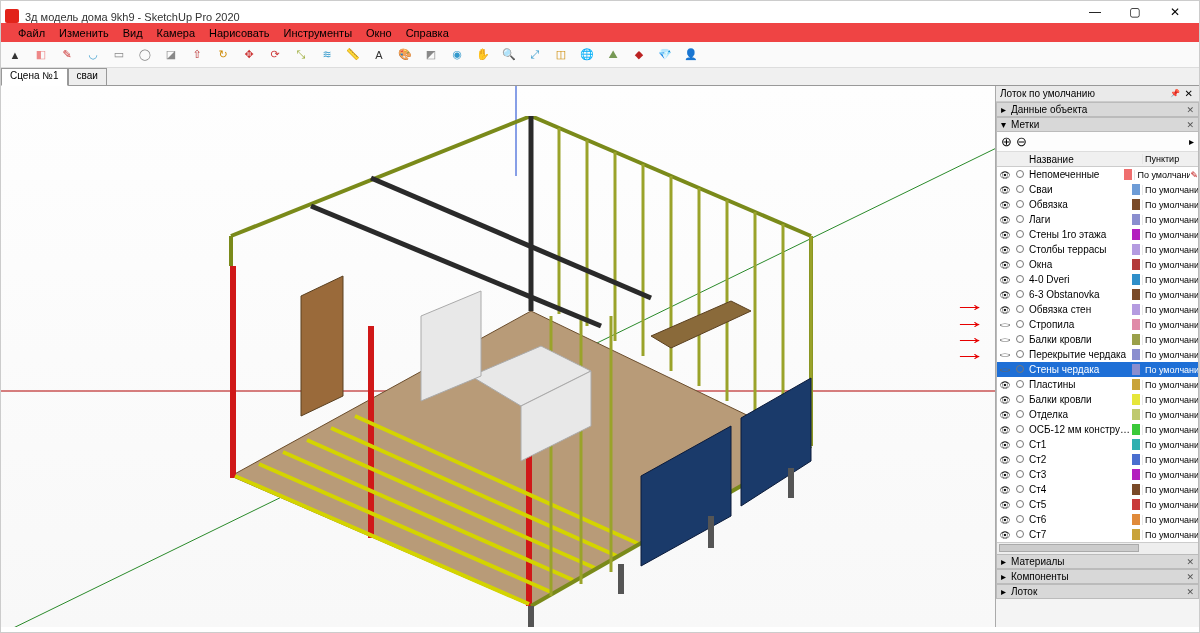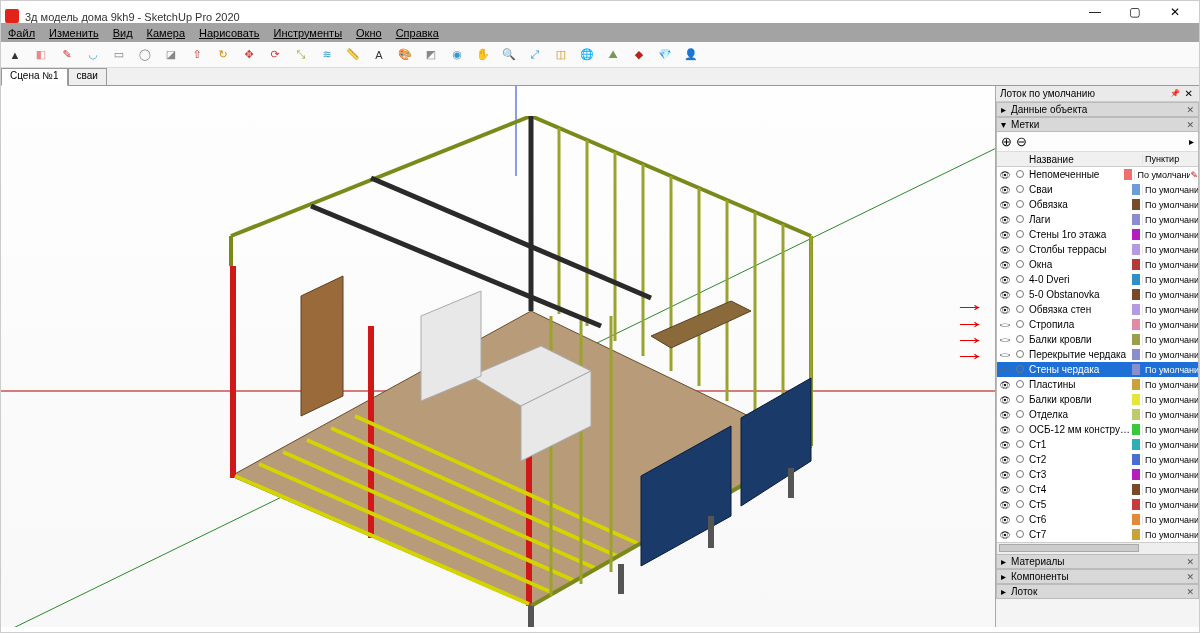--- a/index.html
+++ b/index.html
@@ -30,24 +30,23 @@
   .winbtn {
     width: 40px; height: 22px;
     display: flex; align-items: center; justify-content: center;
     cursor: pointer;
     font-size: 12px;
   }
   .menubar {
     height: 19px;
     display: flex;
     align-items: center;
-    padding: 0 1px;
+    padding: 0 11px;
     gap: 2px;
-    background: #a3a3a3;
-    text-decoration: underline;
+    background: #ef4444;
   }
   .menubar .m {
     padding: 1px 6px;
     cursor: pointer;
     font-size: 11px;
   }
   .toolbar {
     height: 26px;
     display: flex;
     align-items: center;
@@ -413,21 +412,21 @@
           <div class="layer-row">
             <div class="col-eye"><span class="eye-open"></span></div>
             <div class="col-radio"><span class="radio"></span></div>
             <div class="col-name">4-0 Dveri</div>
             <div class="col-sw" style="background: rgb(47, 143, 201);"></div>
             <div class="col-dash">По умолчанию</div>
           </div>
           <div class="layer-row">
             <div class="col-eye"><span class="eye-open"></span></div>
             <div class="col-radio"><span class="radio"></span></div>
-            <div class="col-name">5-0 Obstanovka</div>
+            <div class="col-name">6-3 Obstanovka</div>
             <div class="col-sw" style="background: rgb(122, 74, 40);"></div>
             <div class="col-dash">По умолчанию</div>
           </div>
           <div class="layer-row">
             <div class="col-eye"><span class="eye-open"></span></div>
             <div class="col-radio"><span class="radio"></span></div>
             <div class="col-name">Обвязка стен</div>
             <div class="col-sw" style="background: rgb(180, 155, 224);"></div>
             <div class="col-dash">По умолчанию</div>
           </div>

